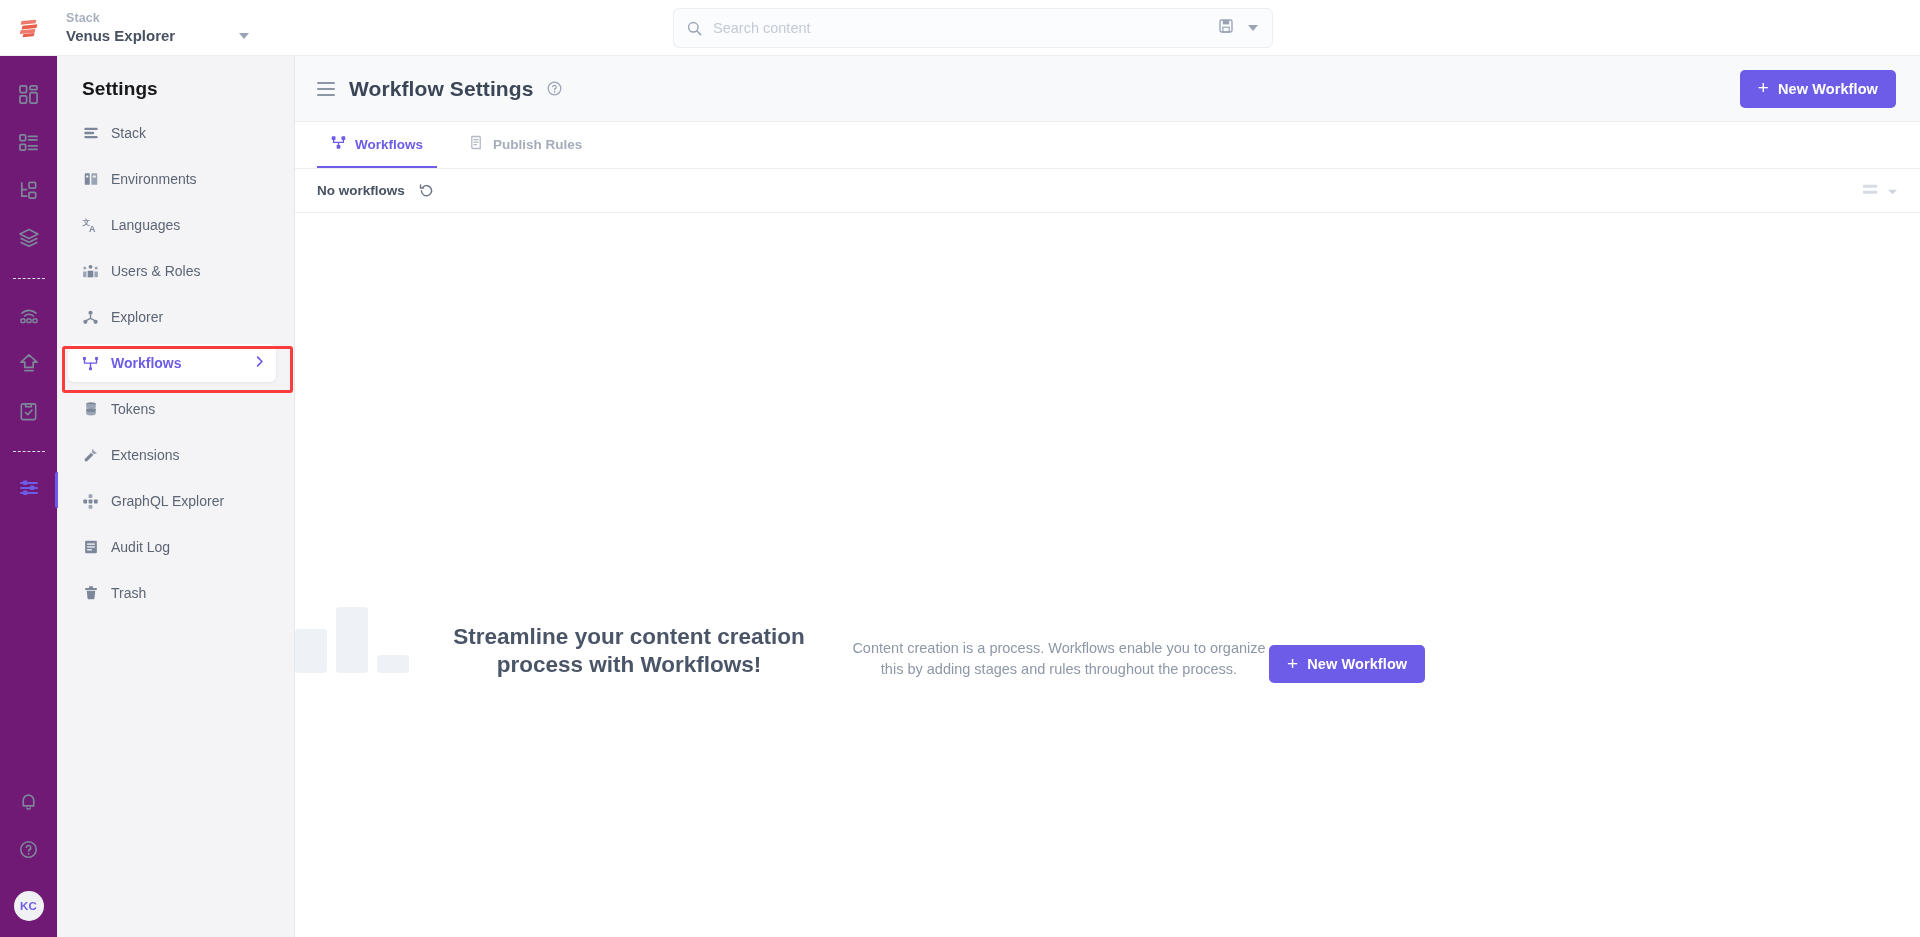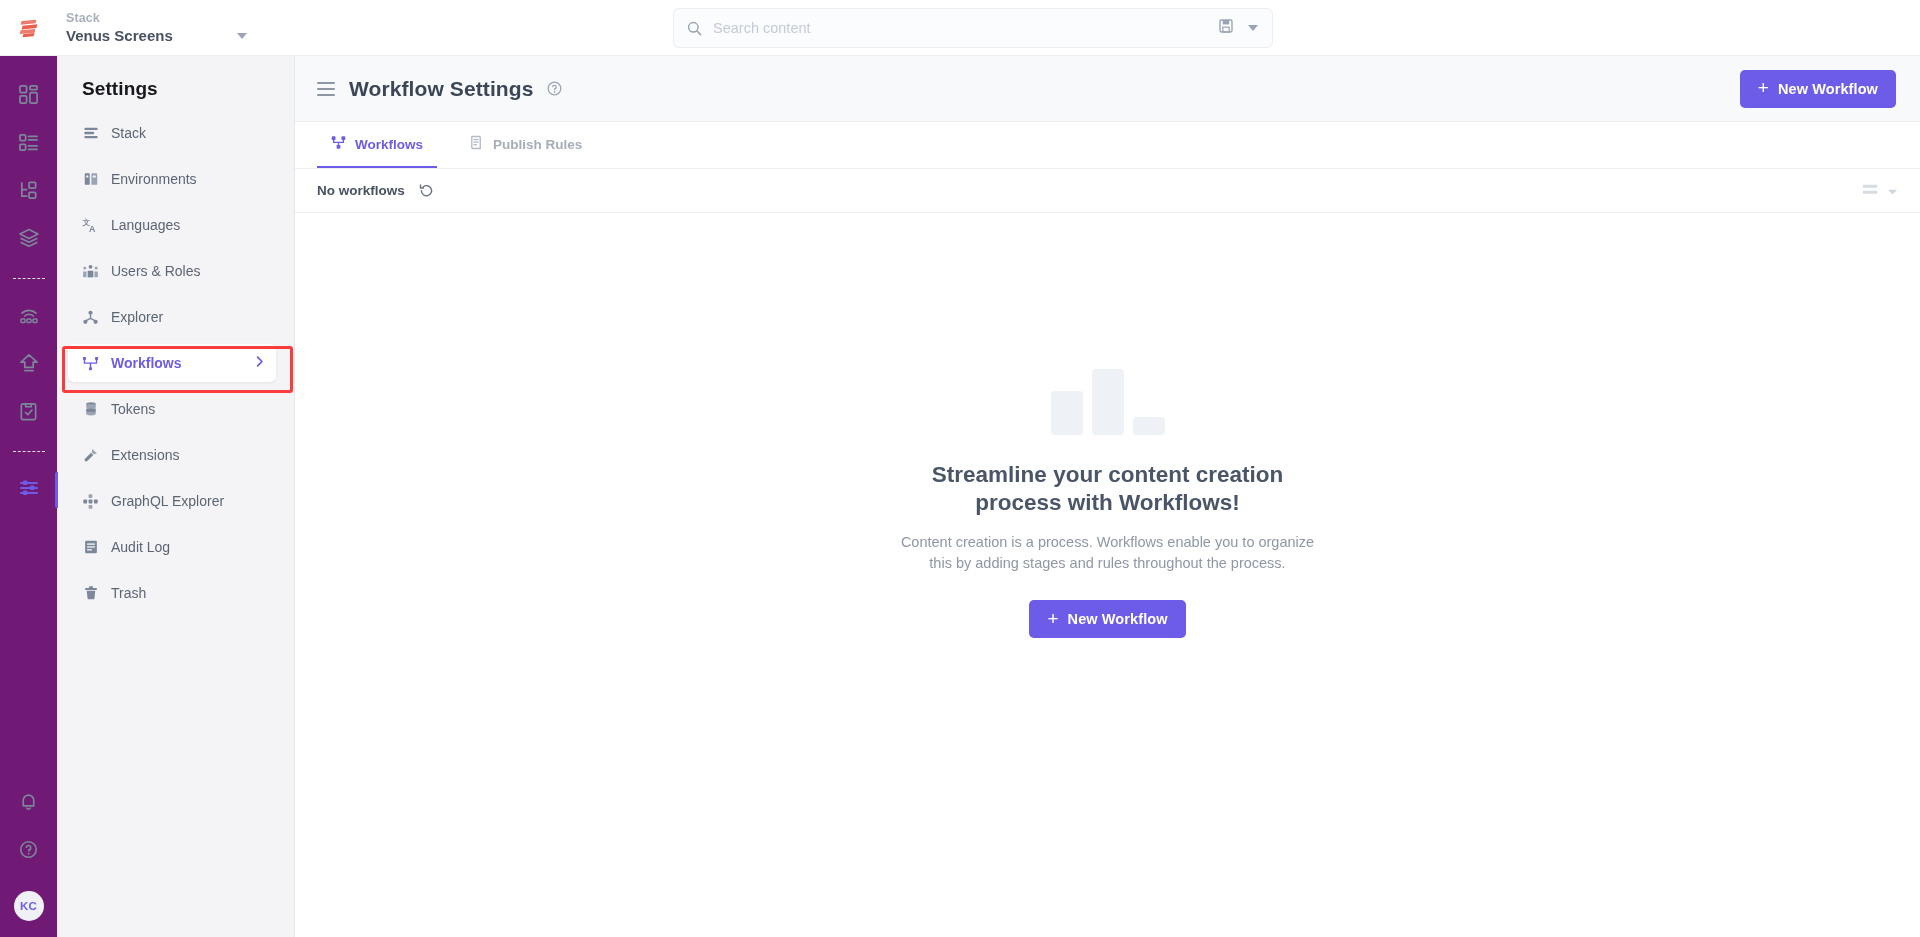--- a/index.html
+++ b/index.html
@@ -148,21 +148,21 @@
     height: 44px; min-height: 44px; display: flex; align-items: center;
     padding: 0 22px; border-bottom: 1px solid #eceef2; background: #ffffff;
   }
   .list-count { font-size: 13.5px; font-weight: 700; color: #475161; }
   .refresh-btn { margin-left: 14px; display: flex; cursor: pointer; }
   .list-bar-spacer { flex: 1 1 auto; }
   .view-toggle { display: flex; align-items: center; gap: 7px; cursor: pointer; }
 
   
   .empty-area {
-    flex: 1 1 auto; display: flex; flex-direction: column;
+    flex: 1 1 auto; display: flex; flex-direction: row;
     align-items: center; justify-content: flex-start; padding-top: 152px;
     background: #ffffff;
   }
   .empty-illus { display: flex; align-items: flex-end; gap: 9px; height: 70px; margin-bottom: 26px; }
   .bar { background: #eef1f5; border-radius: 4px; width: 32px; }
   .empty-title {
     font-size: 22.5px; font-weight: 700; color: #4a5568; text-align: center;
     line-height: 28px; max-width: 440px;
   }
   .empty-desc {
@@ -185,21 +185,21 @@
           <path d="M7 11.5 L23 10 L22 14 L6 15.5 Z" fill="#e8604c"></path>
           <path d="M5 16.5 L21 15 L20 19 L4 20.5 Z" fill="#ed7b6d"></path>
           <path d="M8 20.5 L20 19.5 L19 23 L7 24 Z" fill="#e8604c"></path>
         </svg>
       </span>
     </div>
 
     <div class="stack-switcher">
       <div class="stack-label">Stack</div>
       <div class="stack-name-row">
-        <div class="stack-name">Venus Screens</div>
+        <div class="stack-name">Venus Explorer</div>
         <span class="caret-dn"></span>
       </div>
     </div>
 
     <div class="search-wrap">
       <span class="search-icon">
         <svg width="17" height="17" viewBox="0 0 20 20" fill="none" aria-hidden="true">
           <circle cx="8.6" cy="8.6" r="5.6" stroke="#9aa4b5" stroke-width="1.7"></circle>
           <line x1="12.9" y1="12.9" x2="17.2" y2="17.2" stroke="#9aa4b5" stroke-width="1.7" stroke-linecap="round"></line>
         </svg>

